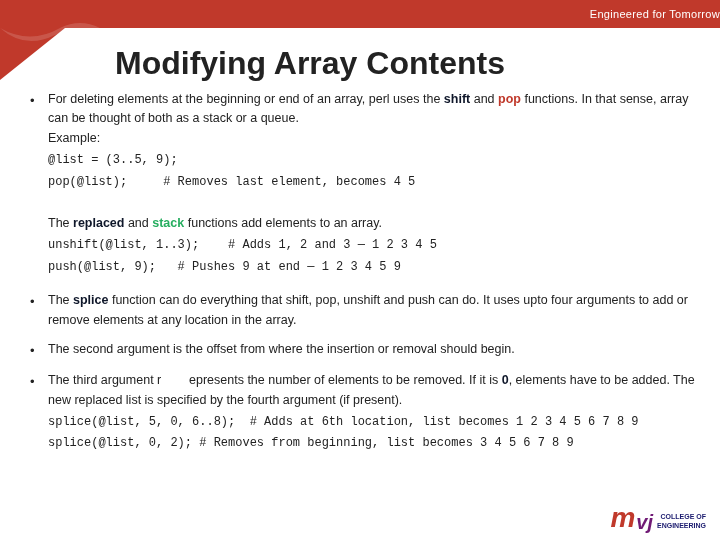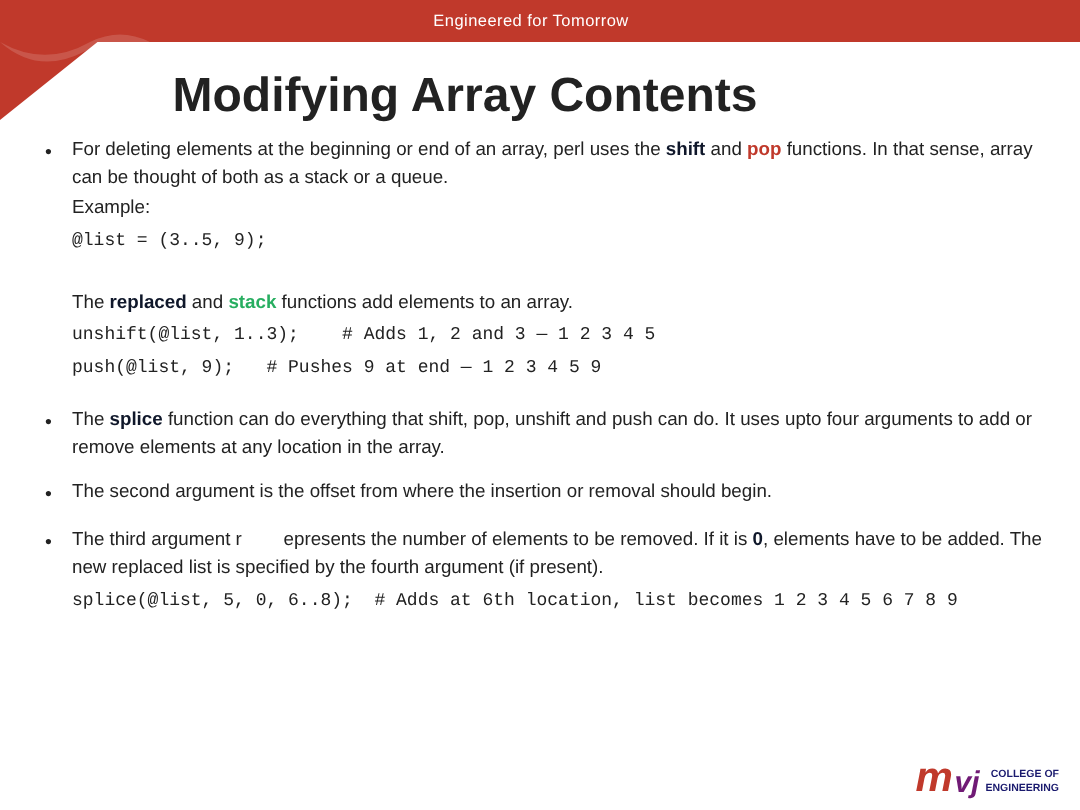--- a/index.html
+++ b/index.html
@@ -16,22 +16,22 @@
     
     .top-bar {
       position: absolute;
       top: 0;
       left: 0;
       width: 720px;
       height: 28px;
       background: #c0392b;
       display: flex;
       align-items: center;
-      justify-content: center;
-      padding-right: 12px;
+      justify-content: flex-end;
+      padding-right: 0;
     }
 
     .top-bar-title {
       color: #fff;
       font-size: 11px;
       letter-spacing: 0.3px;
     }
 
     
     .left-shape {
@@ -152,20 +152,21 @@
 
 <div class="content">
 
   <div class="bullet-section section-gap">
     <span class="bullet">•</span>
     <div class="bullet-content">
       <span>For deleting elements at the beginning or end of an array, perl uses the </span><span class="highlight-blue">shift</span><span> and </span><span class="highlight-red">pop</span><span> functions. In that sense, array can be thought of both as a stack or a queue.</span>
       <br>
       <span>Example:</span>
       <div class="code-block">@list = (3..5, 9);</div>
+      <div class="code-block">pop(@list);&nbsp;&nbsp;&nbsp;&nbsp;&nbsp;# Removes last element, becomes 4  5</div>
       <br>
       <div>
         <span>The </span><span class="highlight-blue">replaced</span><span> and </span><span class="highlight-green">stack</span><span> functions add elements to an array.</span>
       </div>
       <div class="code-block">unshift(@list, 1..3);&nbsp;&nbsp;&nbsp;&nbsp;# Adds 1, 2 and 3 — 1 2 3 4 5</div>
       <div class="code-block">push(@list, 9);&nbsp;&nbsp; # Pushes 9 at end — 1 2 3 4 5 9</div>
     </div>
   </div>
 
   <div class="bullet-section">
@@ -180,20 +181,21 @@
     <div class="bullet-content">
       <span>The second argument is the offset from where the insertion or removal should begin.</span>
     </div>
   </div>
 
   <div class="bullet-section">
     <span class="bullet">•</span>
     <div class="bullet-content">
       <span>The third argument r&nbsp;&nbsp;&nbsp;&nbsp;&nbsp;&nbsp;&nbsp;&nbsp;epresents the number of elements to be removed. If it is </span><span class="highlight-blue">0</span><span>, elements have to be added. The new replaced list is specified by the fourth argument (if present).</span>
       <div class="code-block">splice(@list, 5, 0, 6..8);&nbsp;&nbsp;# Adds at 6th location, list becomes 1 2 3 4 5 6 7 8 9</div>
+      <div class="code-block">splice(@list, 0, 2);&nbsp;# Removes from beginning, list becomes 3 4 5 6 7 8 9</div>
     </div>
   </div>
 
 </div>
 
 <div class="logo-area">
   <div class="logo-mvj">
     <span class="logo-m">m</span>
     <span class="logo-vj">vj</span>
     <div style="margin-left:4px; display:flex; flex-direction:column; justify-content:flex-end; padding-bottom:2px;">

